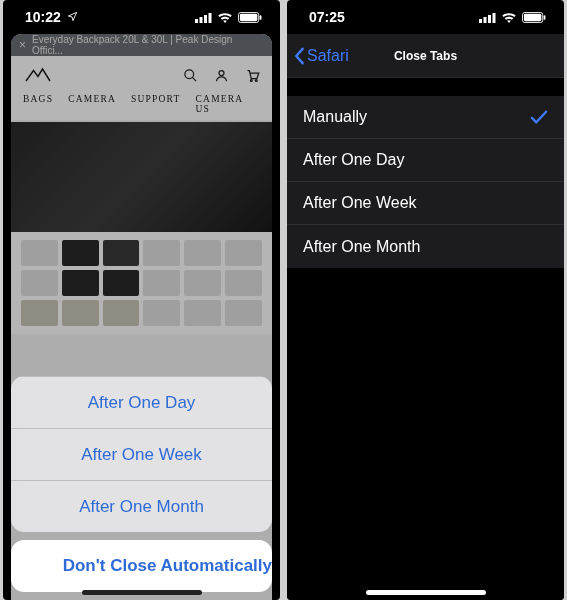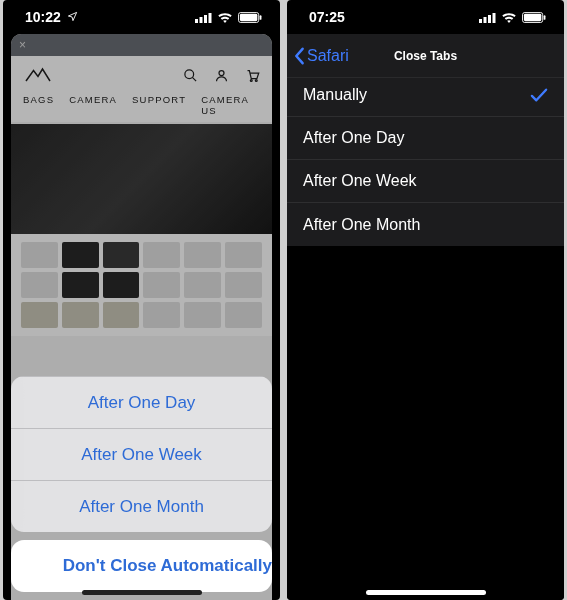--- a/index.html
+++ b/index.html
@@ -74,20 +74,21 @@
   .header-icons { display:flex; gap:16px; color:#222;}
   .header-icons svg { display:block; }
   .web-nav {
     display:flex;
     gap:15px;
     margin-top:10px;
     font-size:9.5px;
     letter-spacing:1.2px;
     color:#222;
     font-weight:500;
+    font-family:Liberation Serif, serif;
   }
   .web-hero {
     height:110px;
     background: linear-gradient(135deg,#2a2a2a 0%,#3d3d3d 50%,#1a1a1a 100%);
     margin-top:2px;
   }
   .web-thumbs {
     background:#fff;
     padding:8px 10px;
     display:grid;
@@ -200,20 +201,21 @@
     color:#fff;
     font-size:12px;
     font-weight:600;
   }
   .settings-list {
     position:absolute;
     top:74px; left:0; right:0; bottom:0;
     background:#000;
   }
   .list-group {
+    margin-top:22px;
     background:#1c1c1e;
   }
   .list-row {
     height:43px;
     display:flex;
     align-items:center;
     justify-content:space-between;
     padding:0 16px 0 16px;
     color:#fff;
     font-size:16px;
@@ -256,20 +258,21 @@
             <rect x="2" y="2" width="19" height="8" rx="1.5" fill="#fff"></rect>
             <rect x="23.5" y="3.5" width="2" height="5" rx="1" fill="#fff"></rect>
           </svg>
       </span>
     </div>
   </div>
 
   <div class="web-bg">
     <div class="tab-title-bar">
       <span class="tab-x">×</span>
+      <span>Everyday Backpack 20L &amp; 30L | Peak Design Offici...</span>
     </div>
     <div class="web-header">
       <div class="web-header-row1">
         <span class="logo-svg">
           <svg width="30" height="18" viewBox="0 0 40 24" fill="none" stroke="#222" stroke-width="2">
               <path d="M4 20 L14 6 L20 14 L26 4 L36 20"></path>
             </svg>
         </span>
         <span class="header-icons">
           <span>

